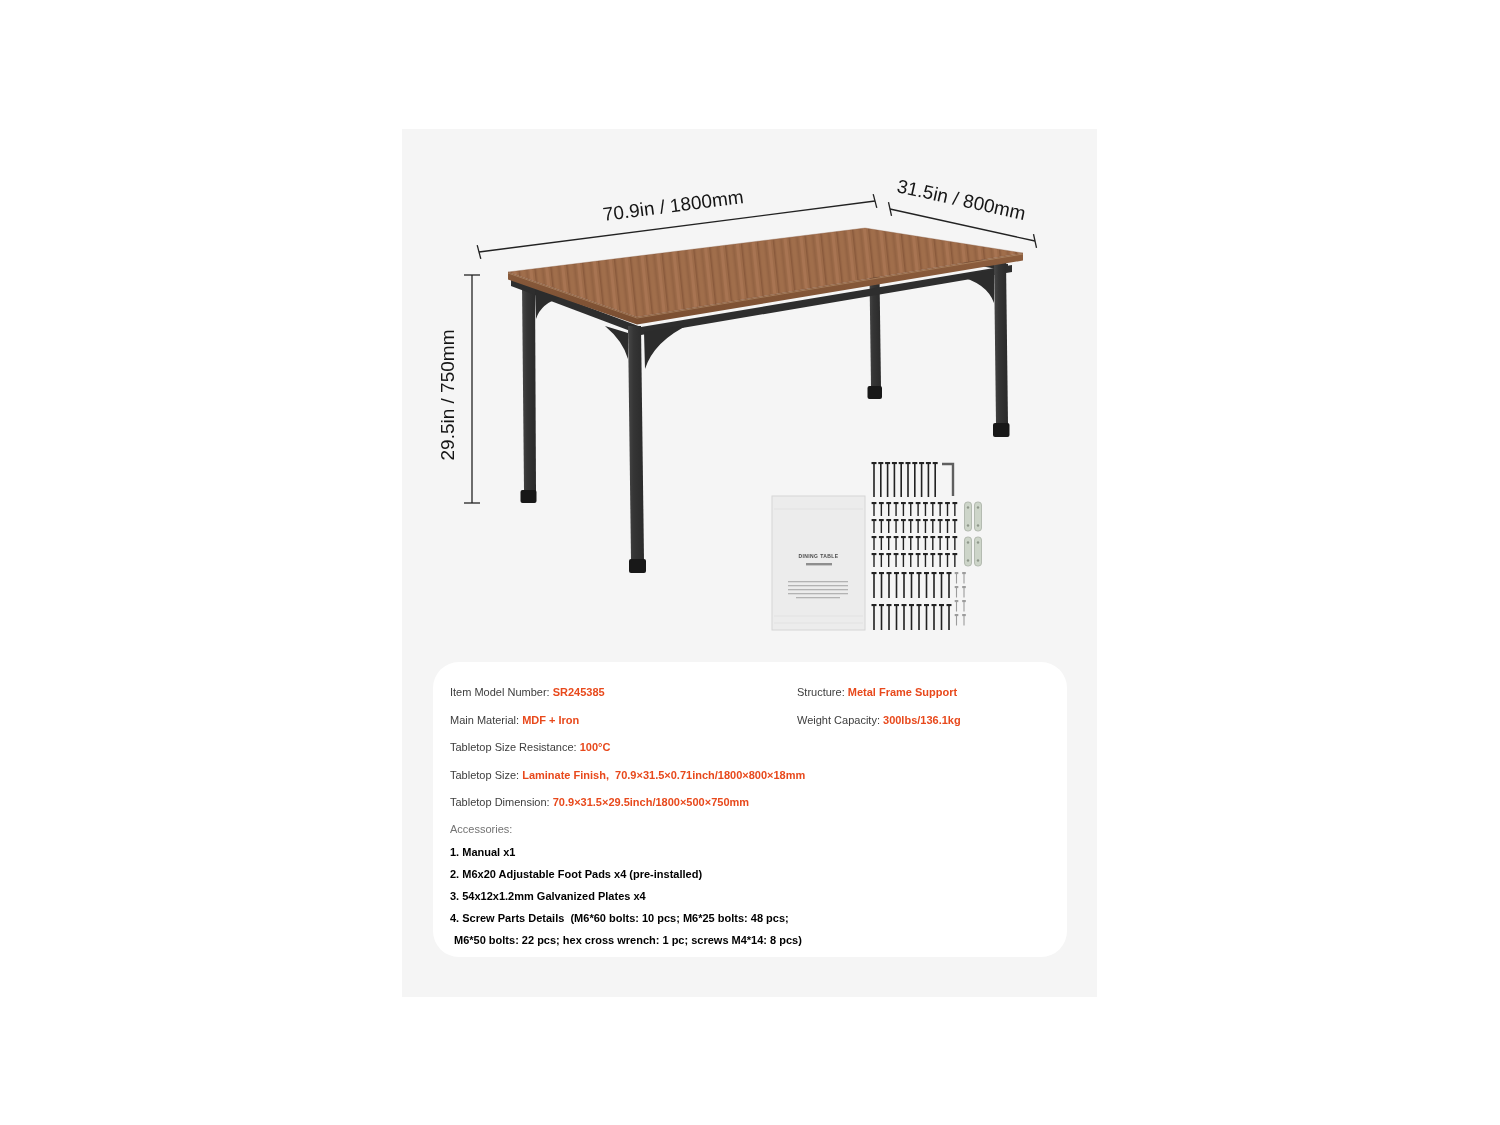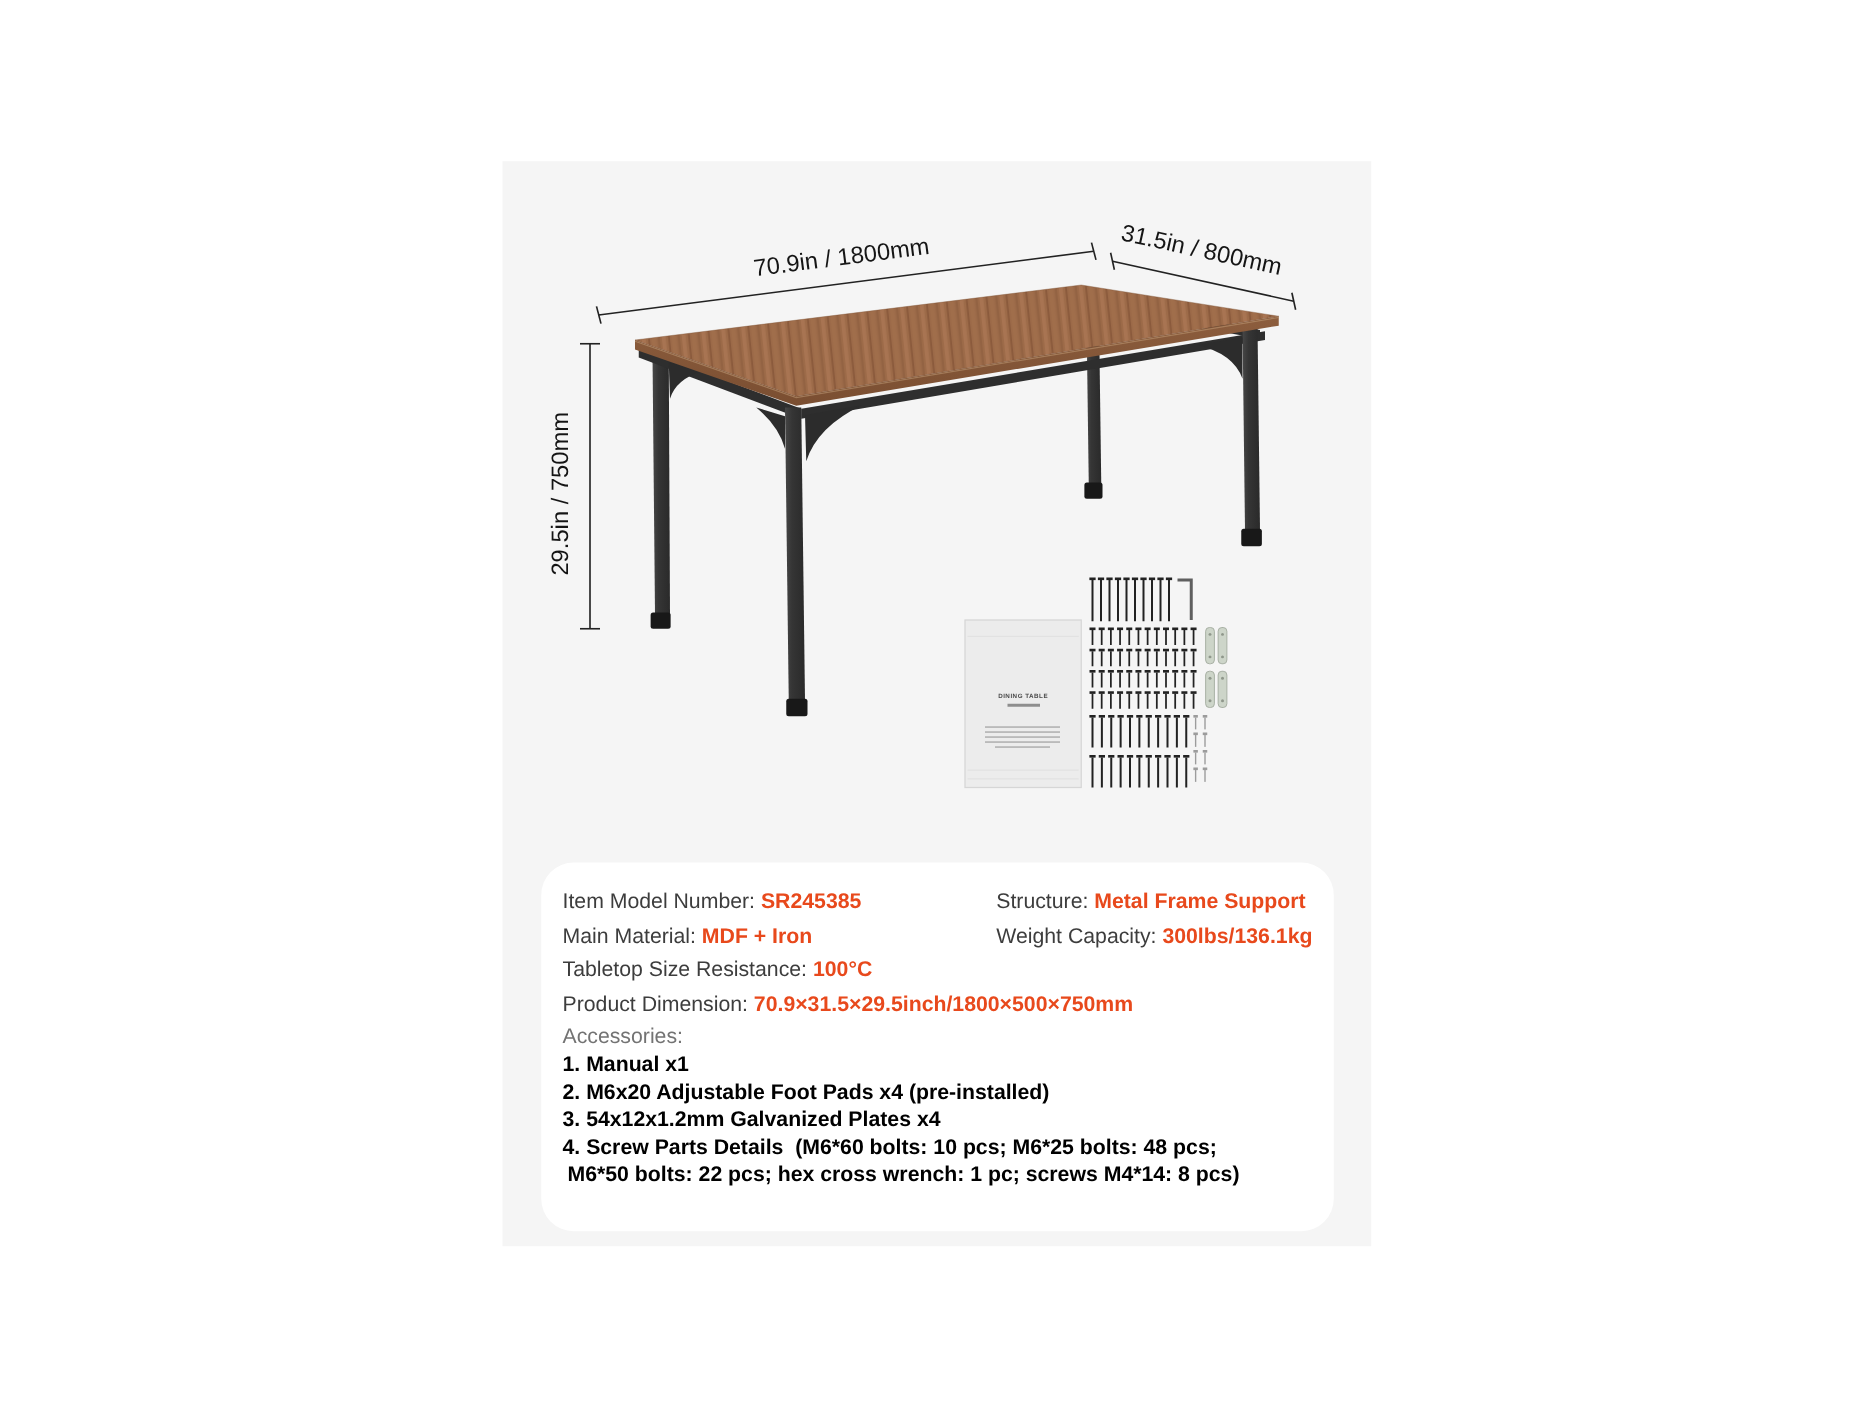--- a/index.html
+++ b/index.html
@@ -1,22 +1,22 @@
 <!DOCTYPE html>
 <html><head>
 <meta charset="utf-8">
 <style>
   html,body{margin:0;padding:0;background:#ffffff;width:1500px;height:1125px;overflow:hidden;
     font-family:"Liberation Sans",sans-serif;}
   .stage{position:relative;width:1500px;height:1125px;background:#fff;}
   .panel{position:absolute;left:402px;top:129px;width:695px;height:868px;background:#f5f5f5;}
   .scene{position:absolute;left:402px;top:129px;width:695px;height:533px;}
-  .specs{position:absolute;left:433px;top:690px;width:634px;height:295px;background:#ffffff;
+  .specs{position:absolute;left:433px;top:662px;width:634px;height:295px;background:#ffffff;
     border-radius:26px;box-sizing:border-box;padding:17px 14px 0 17px;
-    font-size:17px;color:#3d3d3d;white-space:nowrap;}
+    font-size:11px;color:#3d3d3d;white-space:nowrap;}
   .spec-grid{display:grid;grid-template-columns:347px 1fr;}
   .srow{line-height:27.6px;height:27.6px;}
   .full{line-height:27.6px;height:27.6px;}
   .lbl{color:#3d3d3d;font-weight:400;}
   .val{color:#e8491c;font-weight:700;}
   .acc-head{line-height:24px;color:#737373;}
   .acc-item{line-height:22px;color:#000000;font-weight:700;}
   .acc-item.cont{padding-left:4px;}
   svg text{font-family:"Liberation Sans",sans-serif;}
 </style>
@@ -310,21 +310,22 @@
   </svg>
 
   <div class="specs">
     <div class="spec-grid">
       <div class="srow"><span class="lbl">Item Model Number: </span><span class="val">SR245385</span></div>
       <div class="srow"><span class="lbl">Structure: </span><span class="val">Metal Frame Support</span></div>
       <div class="srow"><span class="lbl">Main Material: </span><span class="val">MDF + Iron</span></div>
       <div class="srow"><span class="lbl">Weight Capacity: </span><span class="val">300lbs/136.1kg</span></div>
       <div class="srow"><span class="lbl">Tabletop Size Resistance: </span><span class="val">100°C</span></div>
     </div>
-    <div class="full"><span class="lbl">Product Dimension: </span><span class="val">70.9×31.5×29.5inch/1800×500×750mm</span></div>
+    <div class="full"><span class="lbl">Tabletop Size: </span><span class="val">Laminate Finish,&nbsp; 70.9×31.5×0.71inch/1800×800×18mm</span></div>
+    <div class="full"><span class="lbl">Tabletop Dimension: </span><span class="val">70.9×31.5×29.5inch/1800×500×750mm</span></div>
     <div class="acc-head">Accessories:</div>
     <div class="acc-item">1. Manual x1</div>
     <div class="acc-item">2. M6x20 Adjustable Foot Pads x4 (pre-installed)</div>
     <div class="acc-item">3. 54x12x1.2mm Galvanized Plates x4</div>
     <div class="acc-item">4. Screw Parts Details&nbsp; (M6*60 bolts: 10 pcs; M6*25 bolts: 48 pcs;</div>
     <div class="acc-item cont">M6*50 bolts: 22 pcs; hex cross wrench: 1 pc; screws M4*14: 8 pcs)</div>
   </div>
 </div>
 
 </body></html>

